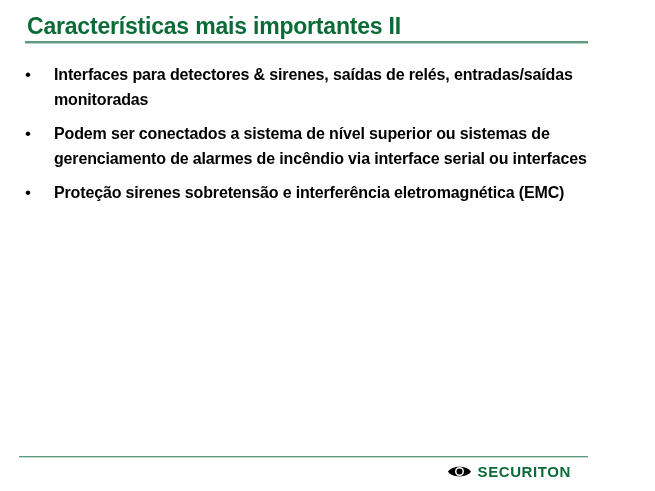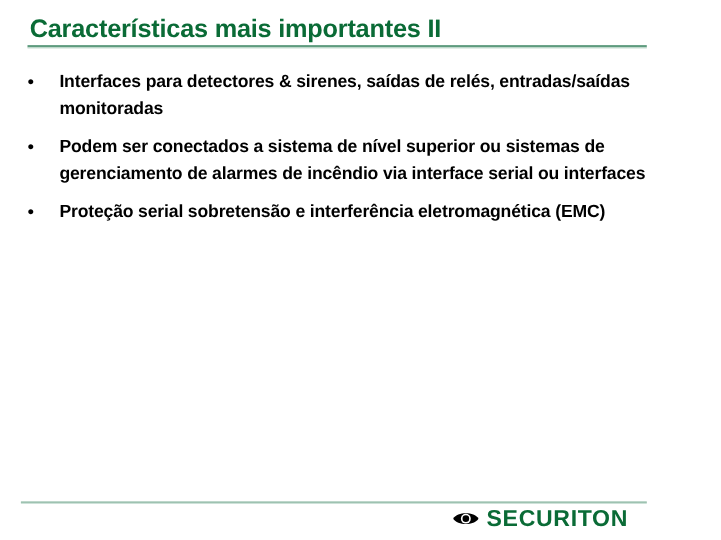--- a/index.html
+++ b/index.html
@@ -104,21 +104,21 @@
     align-items: center;
     gap: 6px;
   }
   .logo-eye {
     width: 25px;
     height: 15px;
     display: block;
   }
   .logo-word {
     color: #0a6b36;
-    font-size: 21px;
+    font-size: 15px;
     font-weight: bold;
     letter-spacing: 0.6px;
     line-height: 15px;
   }
 </style>
 </head>
 <body>
 
 <div class="slide">
 
@@ -134,21 +134,21 @@
       <span class="bullet-text">Interfaces para detectores &amp; sirenes, saídas de relés, entradas/saídas monitoradas</span>
     </div>
 
     <div class="bullet-row">
       <span class="bullet-mark">•</span>
       <span class="bullet-text">Podem ser conectados a sistema de nível superior  ou sistemas de gerenciamento de alarmes de incêndio via interface serial ou interfaces IP</span>
     </div>
 
     <div class="bullet-row">
       <span class="bullet-mark">•</span>
-      <span class="bullet-text">Proteção serial sobretensão e interferência eletromagnética (EMC)</span>
+      <span class="bullet-text">Proteção sirenes sobretensão e interferência eletromagnética (EMC)</span>
     </div>
 
   </div>
 
   <div class="footer-rule"></div>
   <div class="footer-rule-soft"></div>
 
   <div class="logo">
     <span>
       <svg class="logo-eye" viewBox="0 0 50 30" xmlns="http://www.w3.org/2000/svg">

